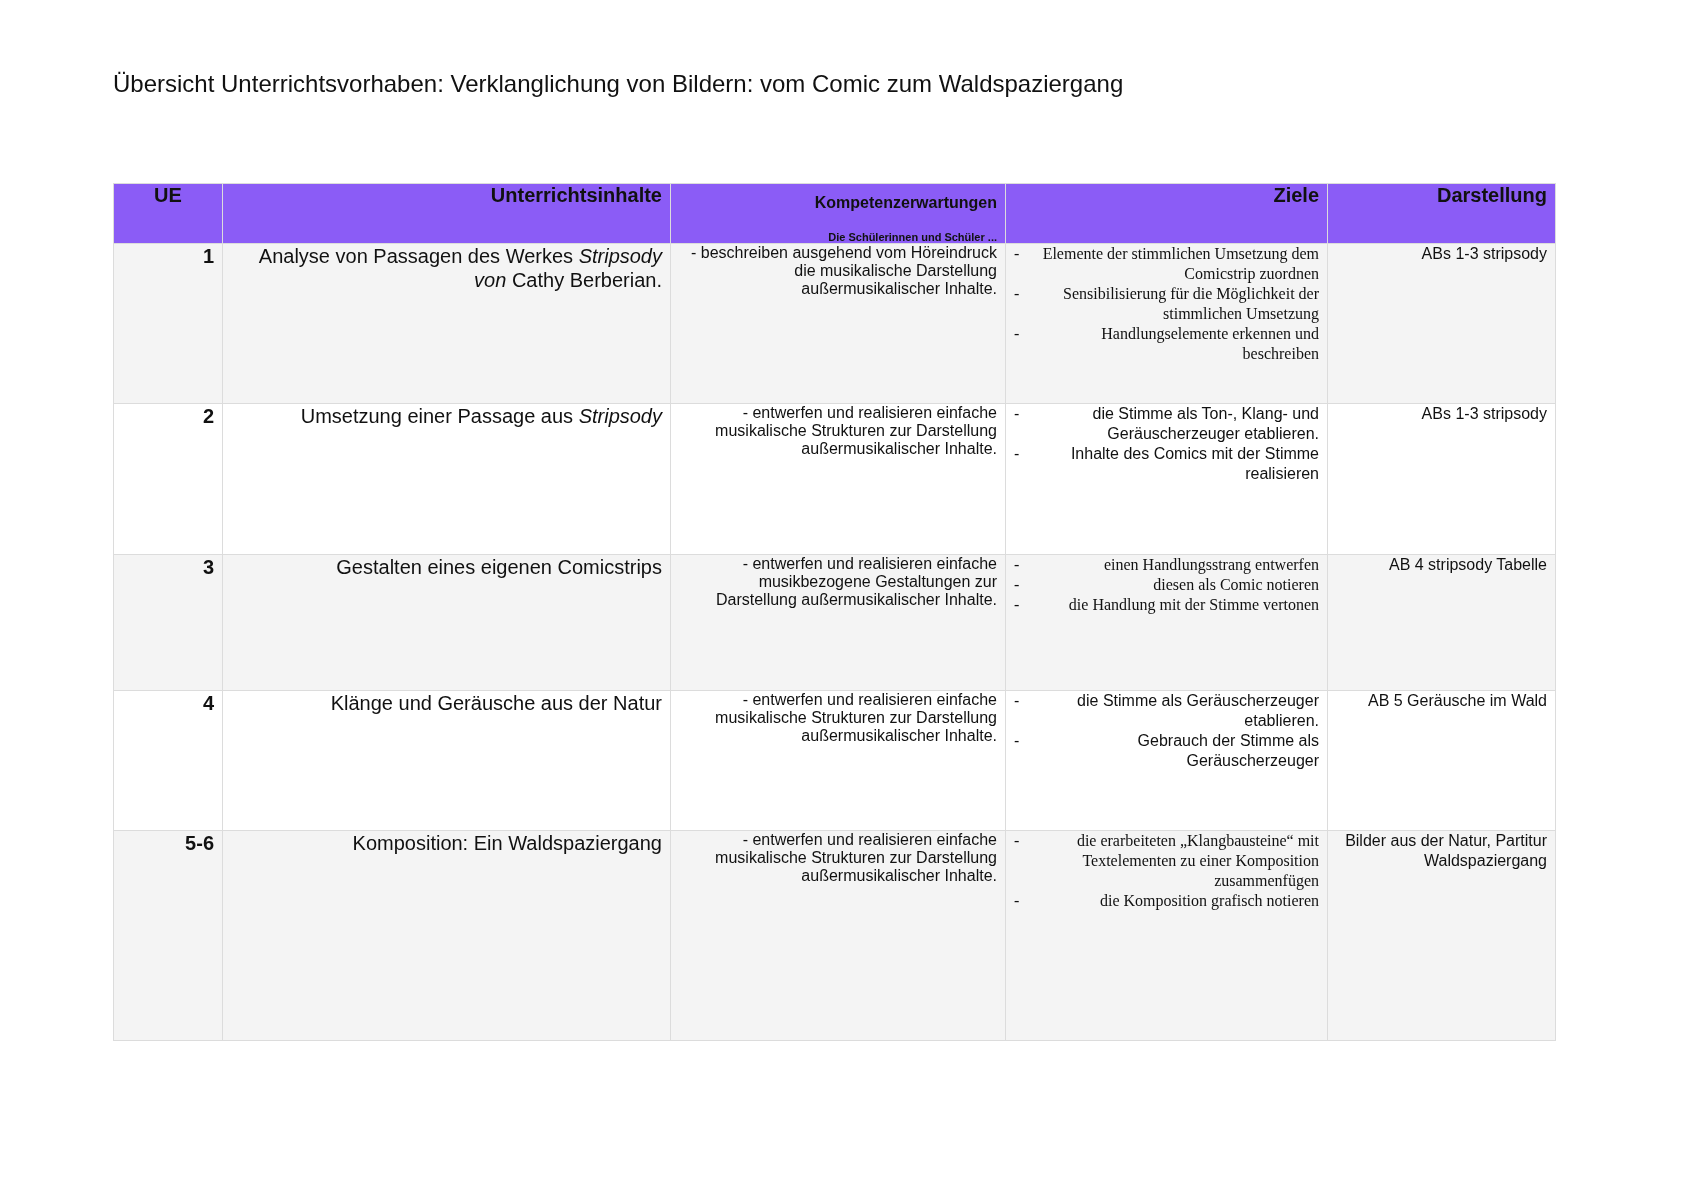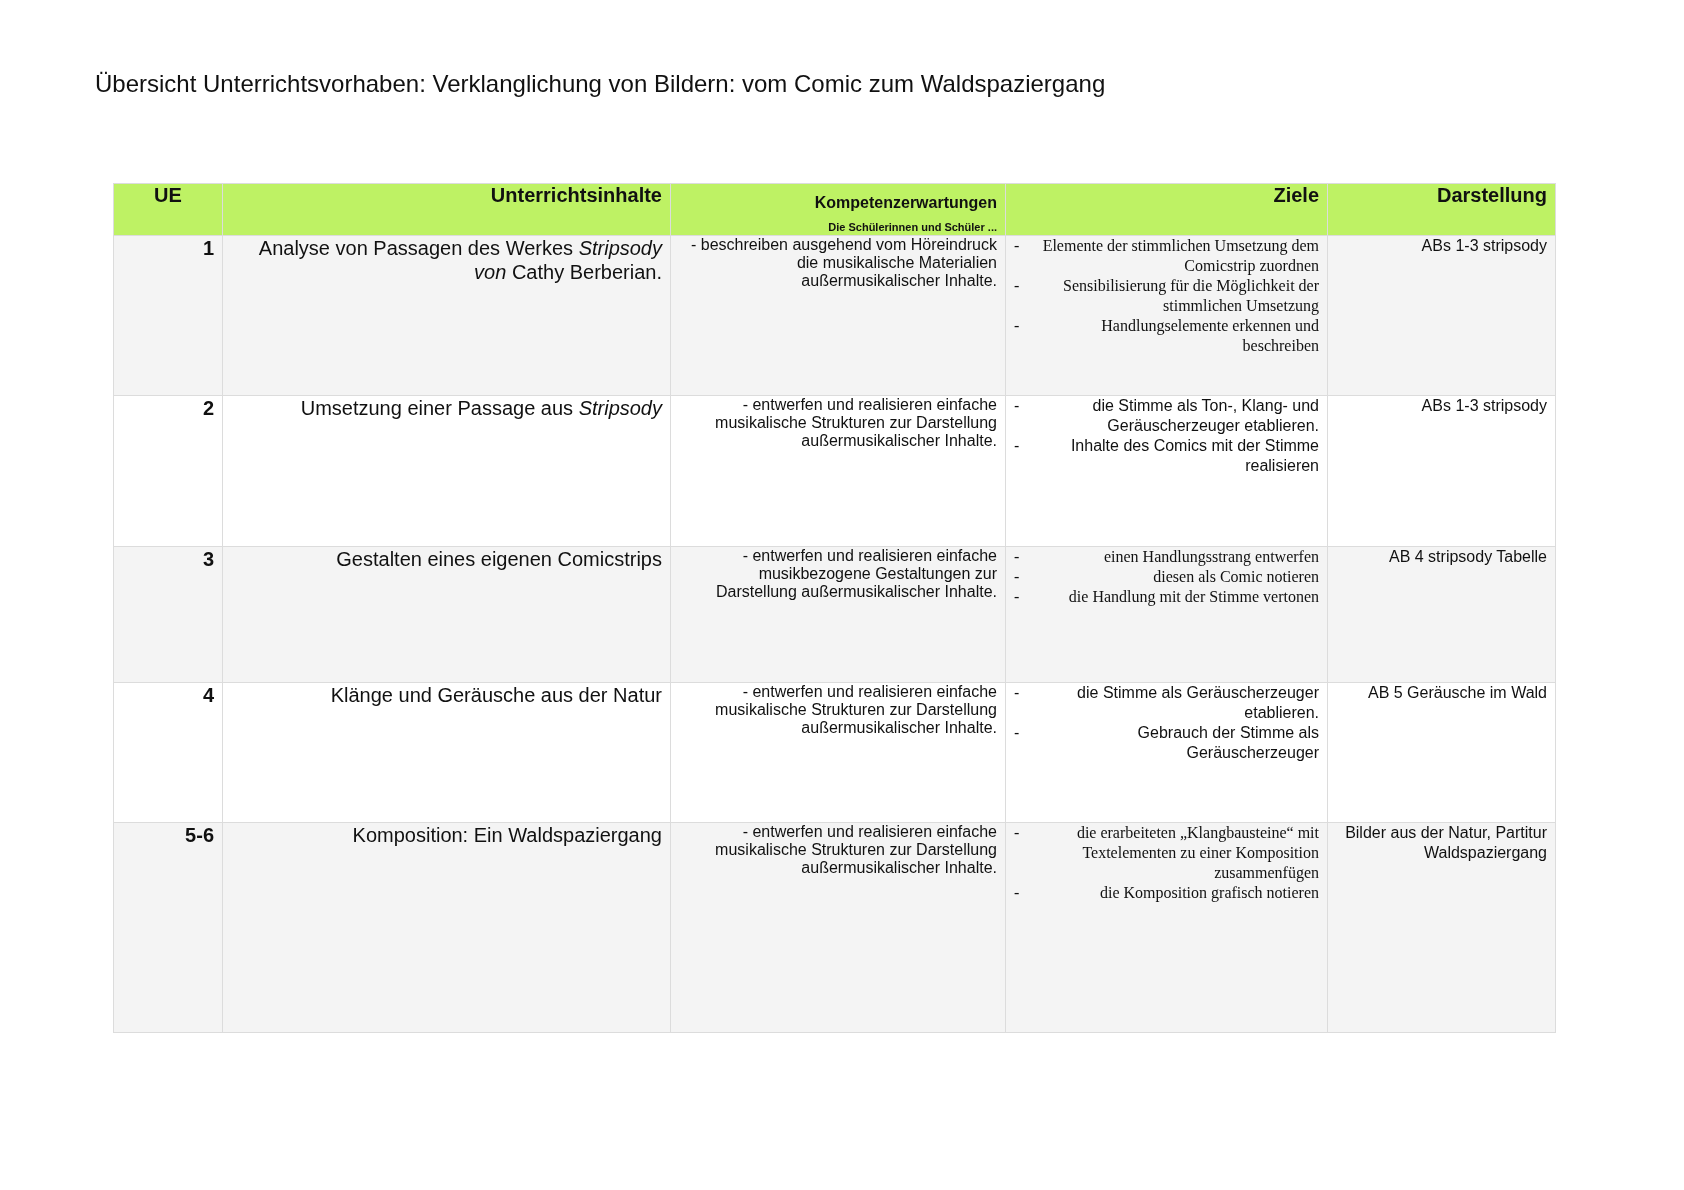--- a/index.html
+++ b/index.html
@@ -1,27 +1,27 @@
 <!DOCTYPE html>
 <html><head>
 <meta charset="utf-8">
 <style>
   html, body { margin: 0; padding: 0; background: #ffffff; }
   body { width: 1684px; height: 1190px; position: relative; overflow: hidden;
          font-family: "Liberation Sans", sans-serif; color: #111; }
-  .doc-title { position: absolute; left: 95px; top: 70px; font-size: 24px; font-weight: normal; margin: 0; color: #111; }
+  .doc-title { position: absolute; left: 113px; top: 70px; font-size: 24px; font-weight: normal; margin: 0; color: #111; }
   table.plan { position: absolute; left: 113px; top: 183px; width: 1442px;
                border-collapse: collapse; table-layout: fixed; }
   table.plan td, table.plan th { border: 1px solid #dcdcdc; vertical-align: top; padding: 0 8px; text-align: right; }
   col.c-ue { width: 109px; } col.c-inh { width: 448px; } col.c-komp { width: 335px; }
   col.c-ziele { width: 322px; } col.c-mat { width: 228px; }
-  thead tr { height: 52px; background: #bef264; }
+  thead tr { height: 52px; background: #8b5cf6; }
   thead th { font-size: 20px; font-weight: bold; padding-top: 10px; }
   thead th.ue { text-align: center; }
-  thead th .sub { display: block; font-size: 11px; font-weight: bold; margin-top: 9px; }
+  thead th .sub { display: block; font-size: 11px; font-weight: bold; margin-top: 19px; }
   thead th.komp { font-size: 16px; padding-top: 10px; }
   tbody tr.shade { background: #f4f4f4; }
   tbody tr.plain { background: #ffffff; }
   tbody td { font-size: 16px; line-height: 20px; padding-top: 9px; }
   td.ue { text-align: center; font-weight: bold; font-size: 20px; line-height: 24px; padding-top: 8px; }
   td.inh { font-size: 20px; line-height: 24px; padding-top: 8px; }
   td.inh i { font-style: italic; }
   td.komp { font-size: 16px; line-height: 18px; padding-top: 9px; }
   td.mat { font-size: 16px; line-height: 20px; padding-top: 9px; }
   ul.goals { list-style: none; margin: 0; padding: 0; font-size: 16px; line-height: 20px; }
@@ -51,21 +51,21 @@
         <span class="sub">Die Schülerinnen und Schüler ...</span>
       </th>
       <th>Ziele</th>
       <th>Darstellung</th>
     </tr>
   </thead>
   <tbody id="rows">
       <tr class="shade" style="height: 160px;">
         <td class="ue">1</td>
         <td class="inh"><span>Analyse von Passagen des Werkes </span><i>Stripsody von</i><span> Cathy Berberian.</span></td>
-        <td class="komp">- beschreiben ausgehend vom Höreindruck die musikalische Materialien außermusikalischer Inhalte.</td>
+        <td class="komp">- beschreiben ausgehend vom Höreindruck die musikalische Darstellung außermusikalischer Inhalte.</td>
         <td class="ziele">
           <ul class="goals wide">
             <li>Elemente der stimmlichen Umsetzung dem Comicstrip zuordnen</li>
             <li>Sensibilisierung für die Möglichkeit der stimmlichen Umsetzung</li>
             <li>Handlungselemente erkennen und beschreiben</li>
           </ul>
         </td>
         <td class="mat">ABs 1-3 stripsody</td>
       </tr>
       <tr class="plain" style="height: 151px;">

